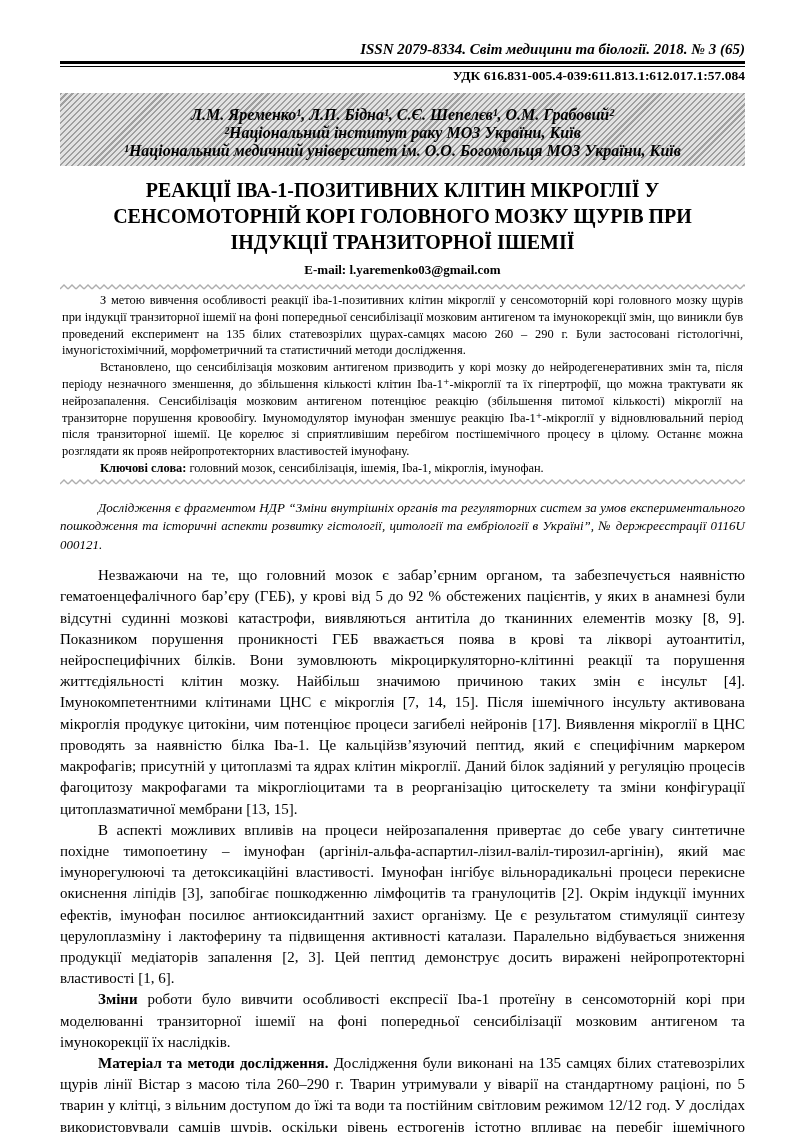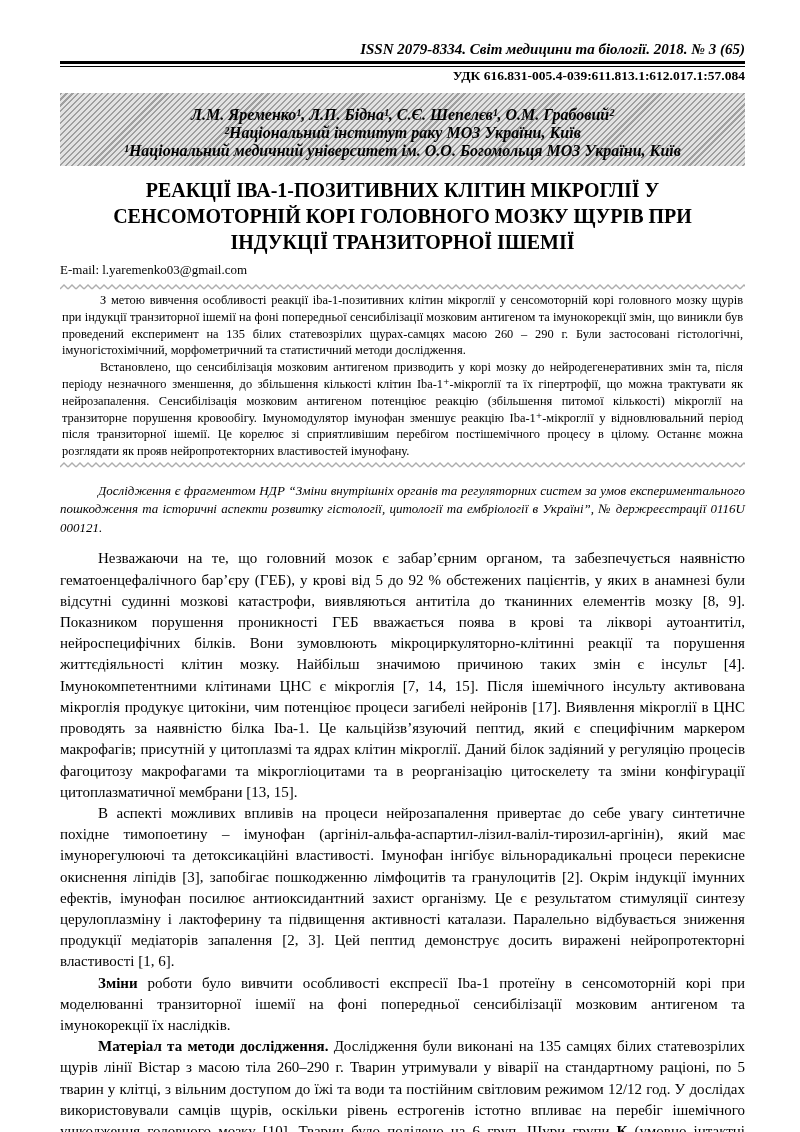--- a/index.html
+++ b/index.html
@@ -44,22 +44,22 @@
 
   .paper-title {
     margin:11px auto 0 auto;
     max-width:655px;
     text-align:center;
     font-weight:bold;
     font-size:20px; line-height:26px;
   }
   .email-line {
     margin-top:7px;
-    text-align:left;
-    font-size:13px; line-height:15px;
+    text-align:center;
+    font-size:13px; line-height:15px;font-weight:bold;
   }
 
   .abstract-block { margin-top:6px; }
   .zigzag { display:block; width:100%; height:8px; }
   .abstract-inner { padding:1px 2px; }
   .abs-p, .keywords-line {
     margin:0;
     font-size:12.4px; line-height:16.8px;
     text-align:justify;
     text-indent:38px;
@@ -110,20 +110,21 @@
             <path d="M0 6 L4 2 L8 6" fill="none" stroke="#aeaeae" stroke-width="1.4"></path>
           </pattern>
         </defs>
         <rect width="100%" height="8" fill="url(#zz)"></rect>
       </svg>
       <div class="abstract-inner">
         <div>
             <p class="abs-p">З метою вивчення особливості реакції iba-1-позитивних клітин мікроглії у сенсомоторній корі головного мозку щурів при індукції транзиторної ішемії на фоні попередньої сенсибілізації мозковим антигеном та імунокорекції змін, що виникли був проведений експеримент на 135 білих статевозрілих щурах-самцях масою 260 – 290 г. Були застосовані гістологічні, імуногістохімічний, морфометричний та статистичний методи дослідження.</p>
             <p class="abs-p">Встановлено, що сенсибілізація мозковим антигеном призводить у корі мозку до нейродегенеративних змін та, після періоду незначного зменшення, до збільшення кількості клітин Iba-1⁺-мікроглії та їх гіпертрофії, що можна трактувати як нейрозапалення. Сенсибілізація мозковим антигеном потенціює реакцію (збільшення питомої кількості) мікроглії на транзиторне порушення кровообігу. Імуномодулятор імунофан зменшує реакцію Iba-1⁺-мікроглії у відновлювальний період після транзиторної ішемії. Це корелює зі сприятливішим перебігом постішемічного процесу в цілому. Останнє можна розглядати як прояв нейропротекторних властивостей імунофану.</p>
           </div>
+        <p class="keywords-line"><span class="b">Ключові слова:</span><span> головний мозок, сенсибілізація, ішемія, Iba-1, мікроглія, імунофан.</span></p>
       </div>
       <svg class="zigzag" xmlns="http://www.w3.org/2000/svg">
         <rect width="100%" height="8" fill="url(#zz)"></rect>
       </svg>
     </div>
 
     <div class="research-note">Дослідження є фрагментом НДР “Зміни внутрішніх органів та регуляторних систем за умов експериментального пошкодження та історичні аспекти розвитку гістології, цитології та ембріології в Україні”, № держреєстрації 0116U 000121.</div>
 
     <div class="body-text">
         <p class="body-p"><span>Незважаючи на те, що головний мозок є забар’єрним органом, та забезпечується наявністю гематоенцефалічного бар’єру (ГЕБ), у крові від 5 до 92 % обстежених пацієнтів, у яких в анамнезі були відсутні судинні мозкові катастрофи, виявляються антитіла до тканинних елементів мозку [8, 9]. Показником порушення проникності ГЕБ вважається поява в крові та лікворі аутоантитіл, нейроспецифічних білків. Вони зумовлюють мікроциркуляторно-клітинні реакції та порушення життєдіяльності клітин мозку. Найбільш значимою причиною таких змін є інсульт [4]. Імунокомпетентними клітинами ЦНС є мікроглія [7, 14, 15]. Після ішемічного інсульту активована мікроглія продукує цитокіни, чим потенціює процеси загибелі нейронів [17]. Виявлення мікроглії в ЦНС проводять за наявністю білка Iba-1. Це кальційзв’язуючий пептид, який є специфічним маркером макрофагів; присутній у цитоплазмі та ядрах клітин мікроглії. Даний білок задіяний у регуляцію процесів фагоцитозу макрофагами та мікрогліоцитами та в реорганізацію цитоскелету та зміни конфігурації цитоплазматичної мембрани [13, 15].</span></p>

